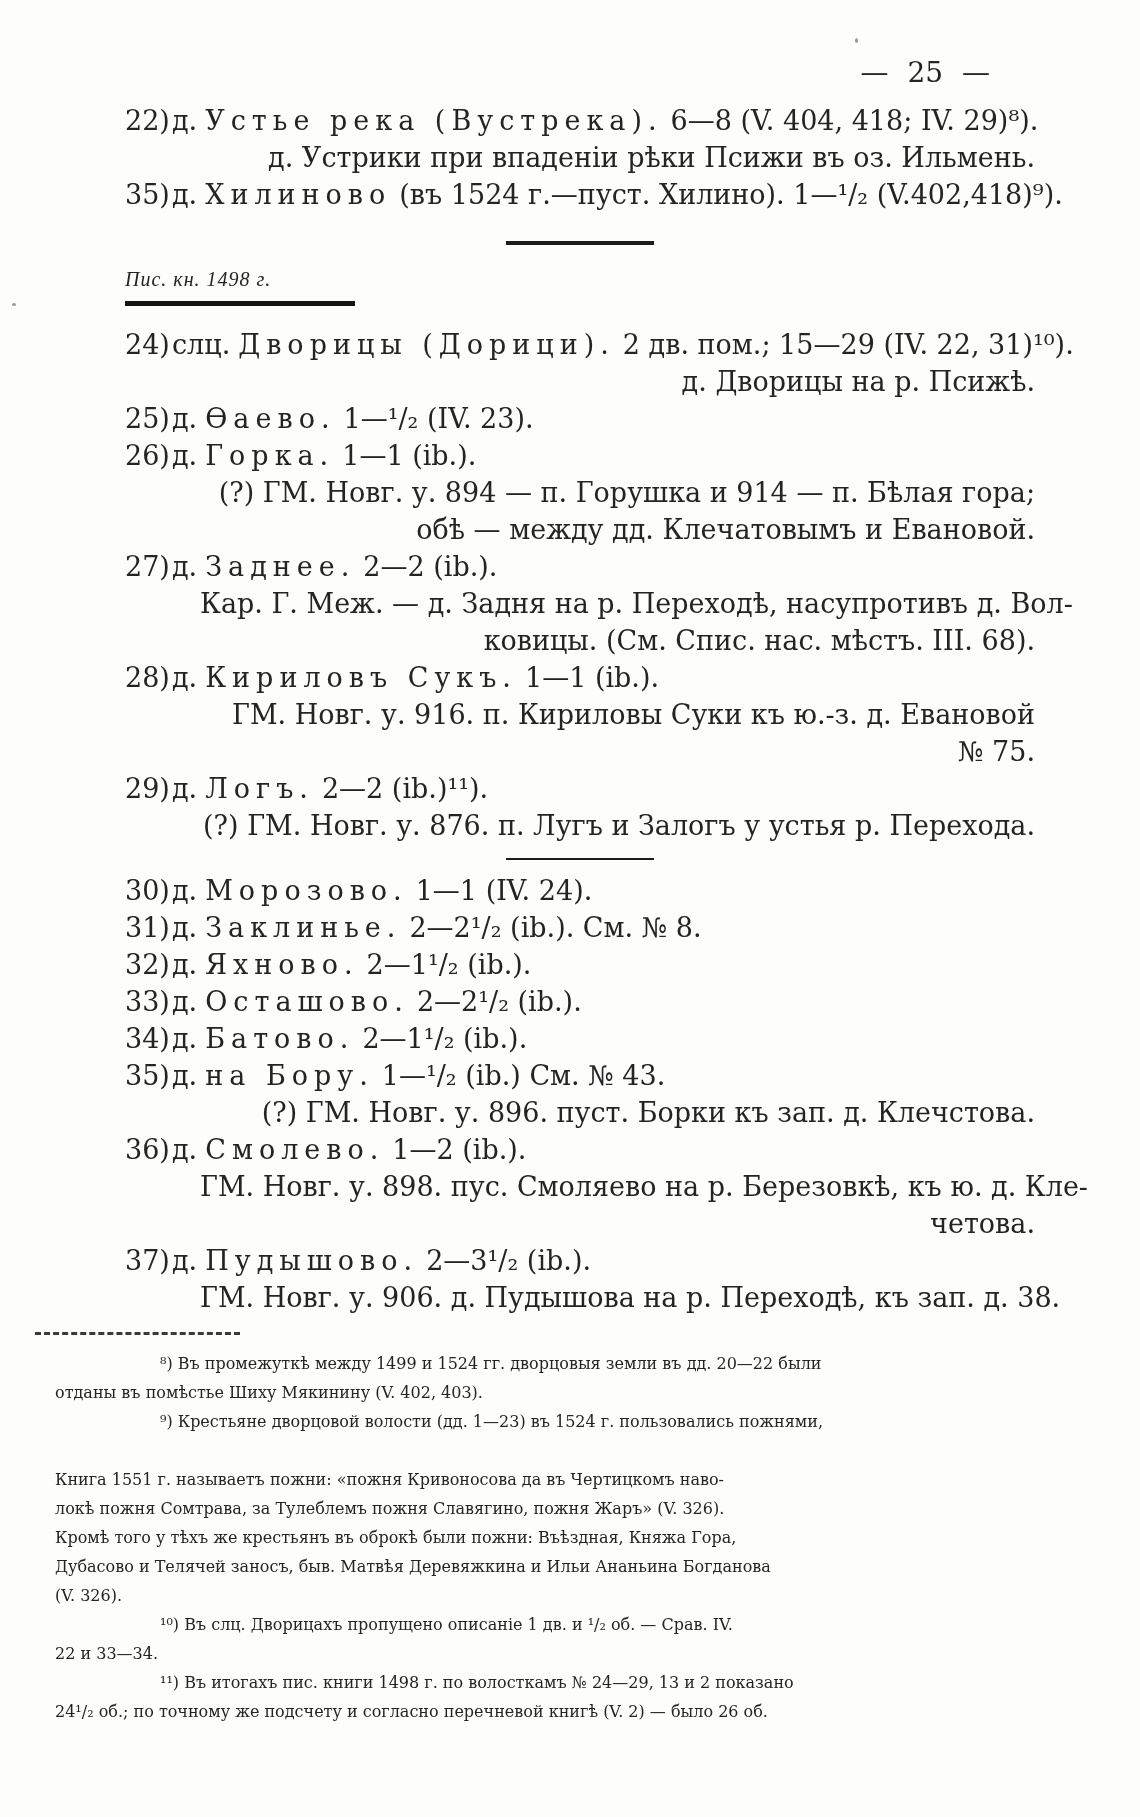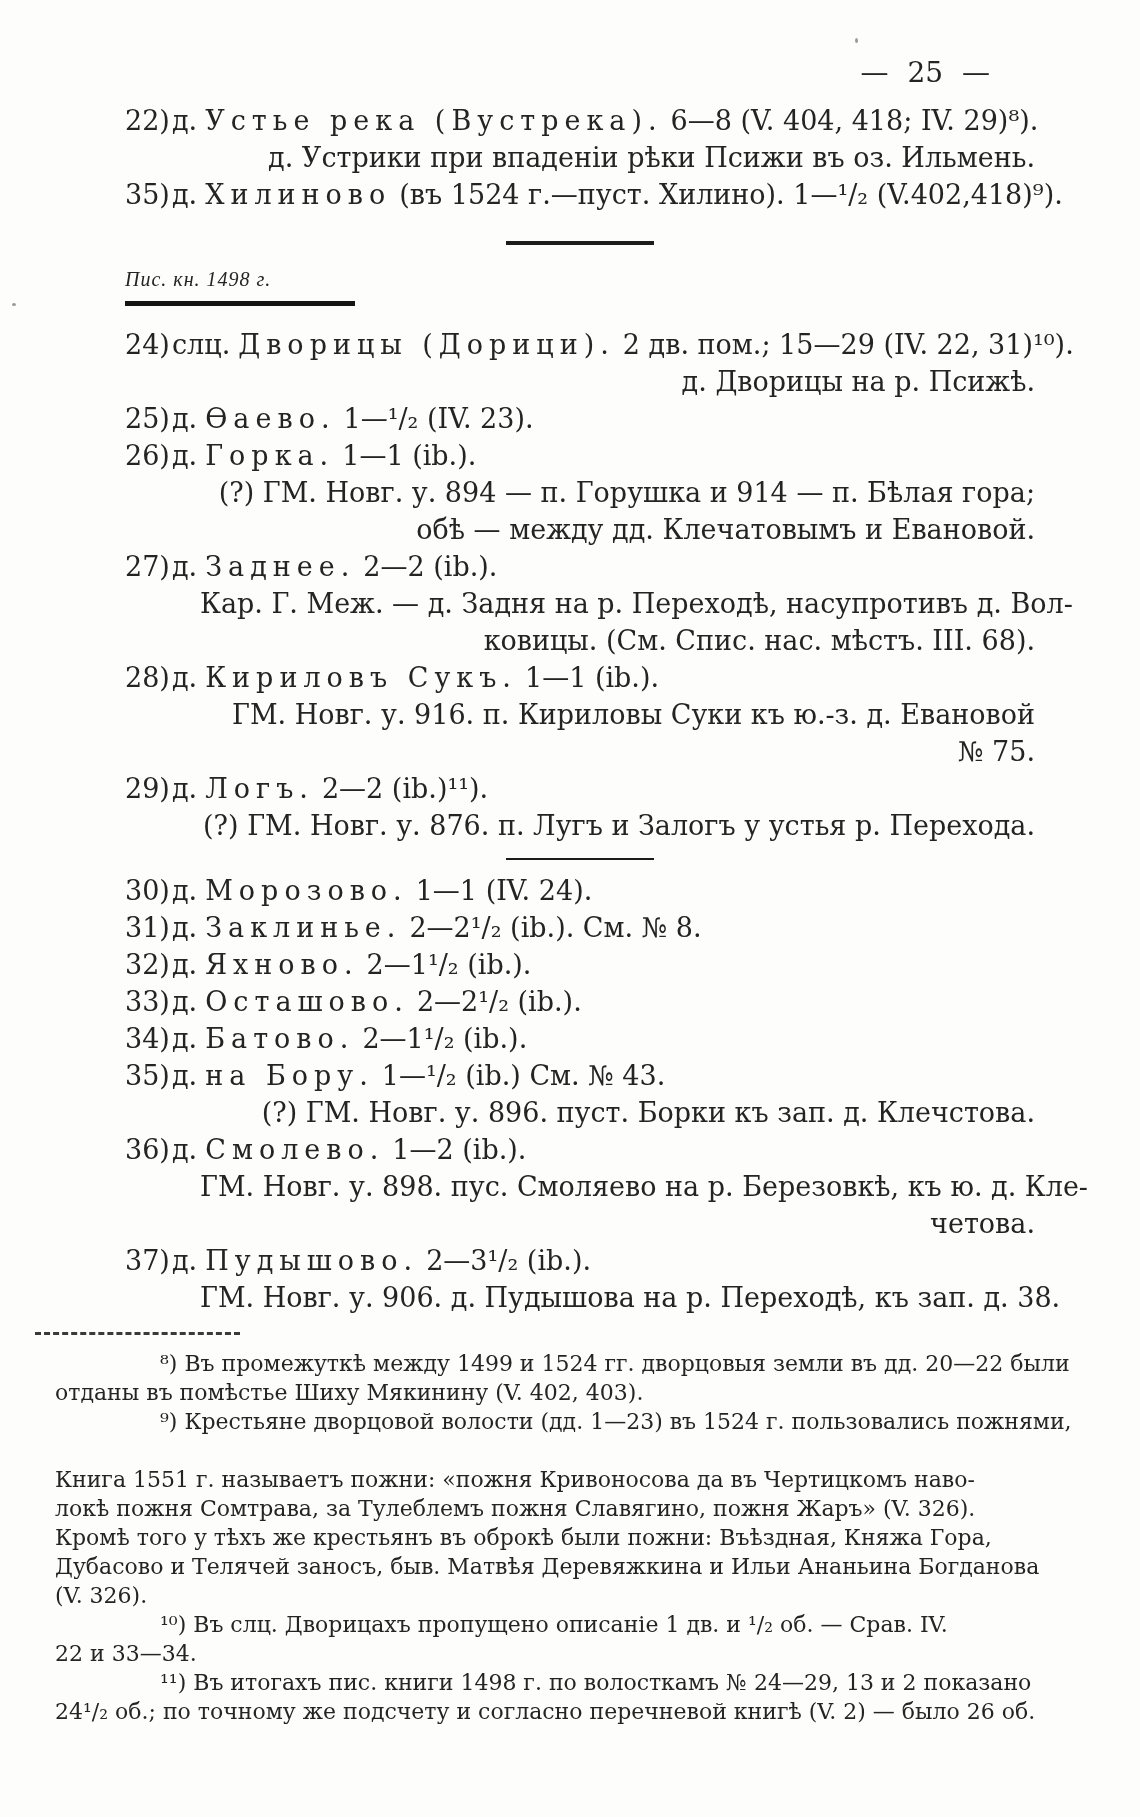--- a/index.html
+++ b/index.html
@@ -50,21 +50,21 @@
     margin-top:4px; margin-bottom:20px;
   }
   .fn-sep {
     width:205px;
     border-top:3px dashed #3a3a3a;
     margin:16px 0 14px 35px;
   }
   .footnotes {
     margin-left:55px;
     margin-right:45px;
-    font-size:22px;
+    font-size:16px;
     line-height:29px;
   }
   .fn { margin:0; text-indent:105px; white-space:nowrap; }
   .speck { position:absolute; background:#9a9a96; border-radius:50%; }
 </style>
 </head>
 <body>
 
 <div class="page">
 

